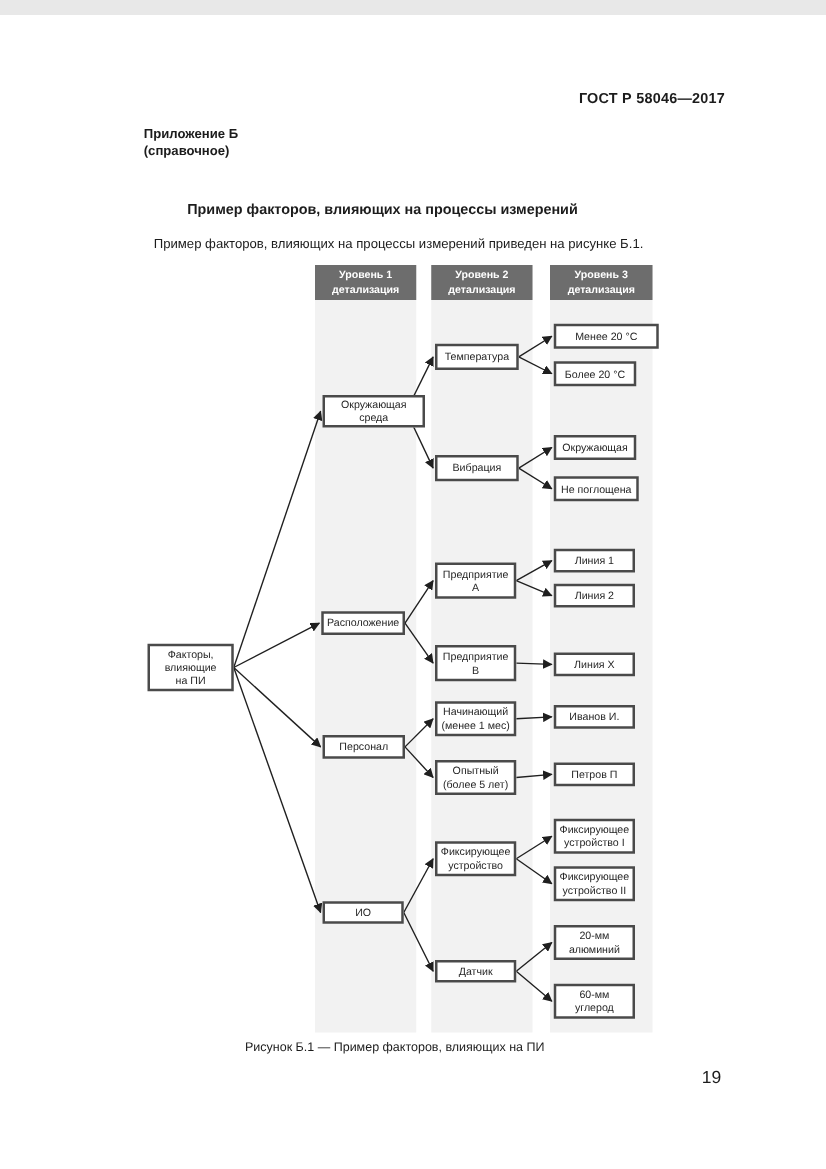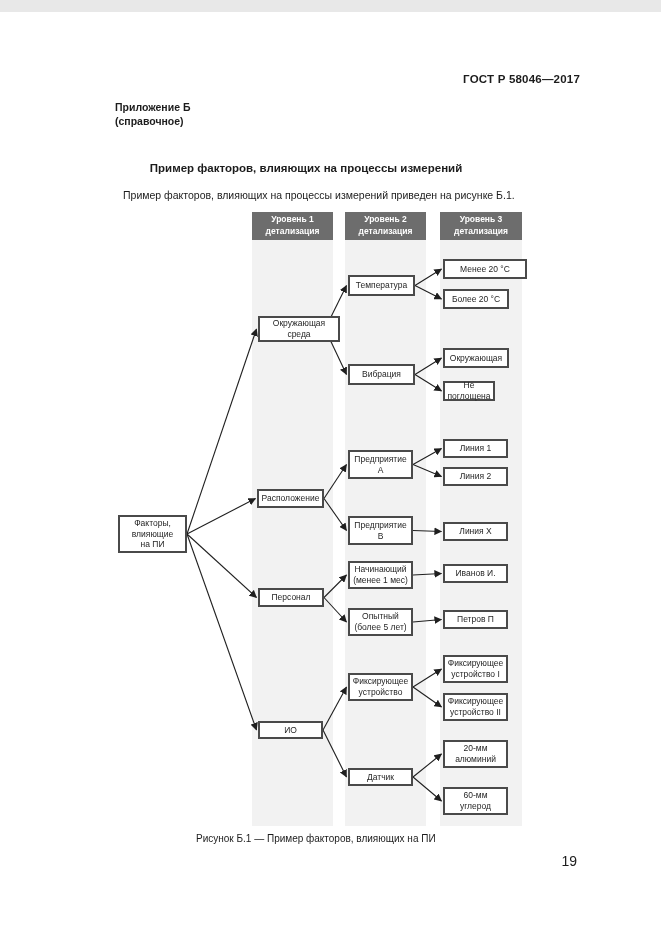--- a/index.html
+++ b/index.html
@@ -180,21 +180,21 @@
       <div class="node" style="border-color: rgb(74, 74, 74); background: rgb(255, 255, 255); left: 348px; top: 549px; width: 65px; height: 28px;">Начинающий
 (менее 1 мес)</div>
       <div class="node" style="border-color: rgb(74, 74, 74); background: rgb(255, 255, 255); left: 348px; top: 596px; width: 65px; height: 28px;">Опытный
 (более 5 лет)</div>
       <div class="node" style="border-color: rgb(74, 74, 74); background: rgb(255, 255, 255); left: 348px; top: 661px; width: 65px; height: 28px;">Фиксирующее
 устройство</div>
       <div class="node" style="border-color: rgb(74, 74, 74); background: rgb(255, 255, 255); left: 348px; top: 756px; width: 65px; height: 18px;">Датчик</div>
       <div class="node" style="border-color: rgb(74, 74, 74); background: rgb(255, 255, 255); left: 443px; top: 247px; width: 84px; height: 20px;">Менее 20 °С</div>
       <div class="node" style="border-color: rgb(74, 74, 74); background: rgb(255, 255, 255); left: 443px; top: 277px; width: 66px; height: 20px;">Более 20 °С</div>
       <div class="node" style="border-color: rgb(74, 74, 74); background: rgb(255, 255, 255); left: 443px; top: 336px; width: 66px; height: 20px;">Окружающая</div>
-      <div class="node" style="border-color: rgb(74, 74, 74); background: rgb(255, 255, 255); left: 443px; top: 369px; width: 52px; height: 20px;">Не поглощена</div>
+      <div class="node" style="border-color: rgb(74, 74, 74); background: rgb(255, 255, 255); left: 443px; top: 369px; width: 68px; height: 20px;">Не поглощена</div>
       <div class="node" style="border-color: rgb(74, 74, 74); background: rgb(255, 255, 255); left: 443px; top: 427px; width: 65px; height: 19px;">Линия 1</div>
       <div class="node" style="border-color: rgb(74, 74, 74); background: rgb(255, 255, 255); left: 443px; top: 455px; width: 65px; height: 19px;">Линия 2</div>
       <div class="node" style="border-color: rgb(74, 74, 74); background: rgb(255, 255, 255); left: 443px; top: 510px; width: 65px; height: 19px;">Линия Х</div>
       <div class="node" style="border-color: rgb(74, 74, 74); background: rgb(255, 255, 255); left: 443px; top: 552px; width: 65px; height: 19px;">Иванов И.</div>
       <div class="node" style="border-color: rgb(74, 74, 74); background: rgb(255, 255, 255); left: 443px; top: 598px; width: 65px; height: 19px;">Петров П</div>
       <div class="node" style="border-color: rgb(74, 74, 74); background: rgb(255, 255, 255); left: 443px; top: 643px; width: 65px; height: 28px;">Фиксирующее
 устройство I</div>
       <div class="node" style="border-color: rgb(74, 74, 74); background: rgb(255, 255, 255); left: 443px; top: 681px; width: 65px; height: 28px;">Фиксирующее
 устройство II</div>
       <div class="node" style="border-color: rgb(74, 74, 74); background: rgb(255, 255, 255); left: 443px; top: 728px; width: 65px; height: 28px;">20-мм

